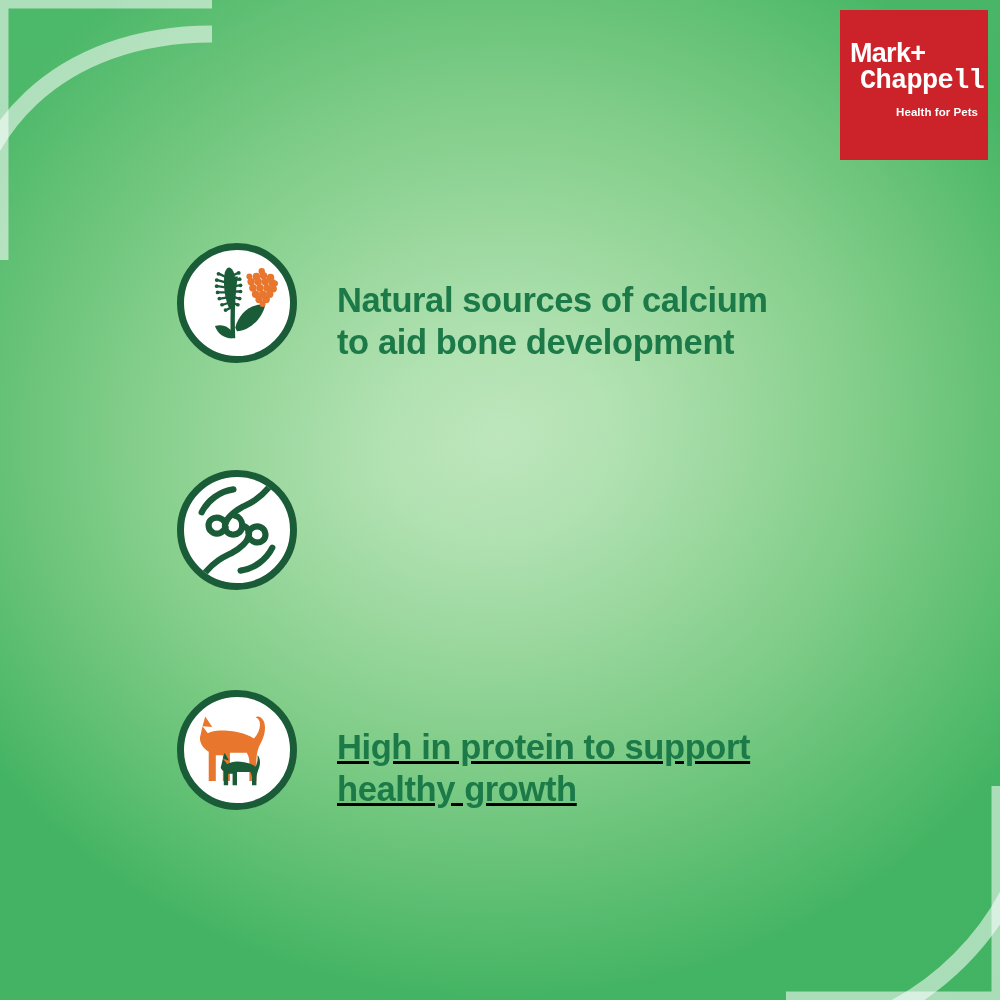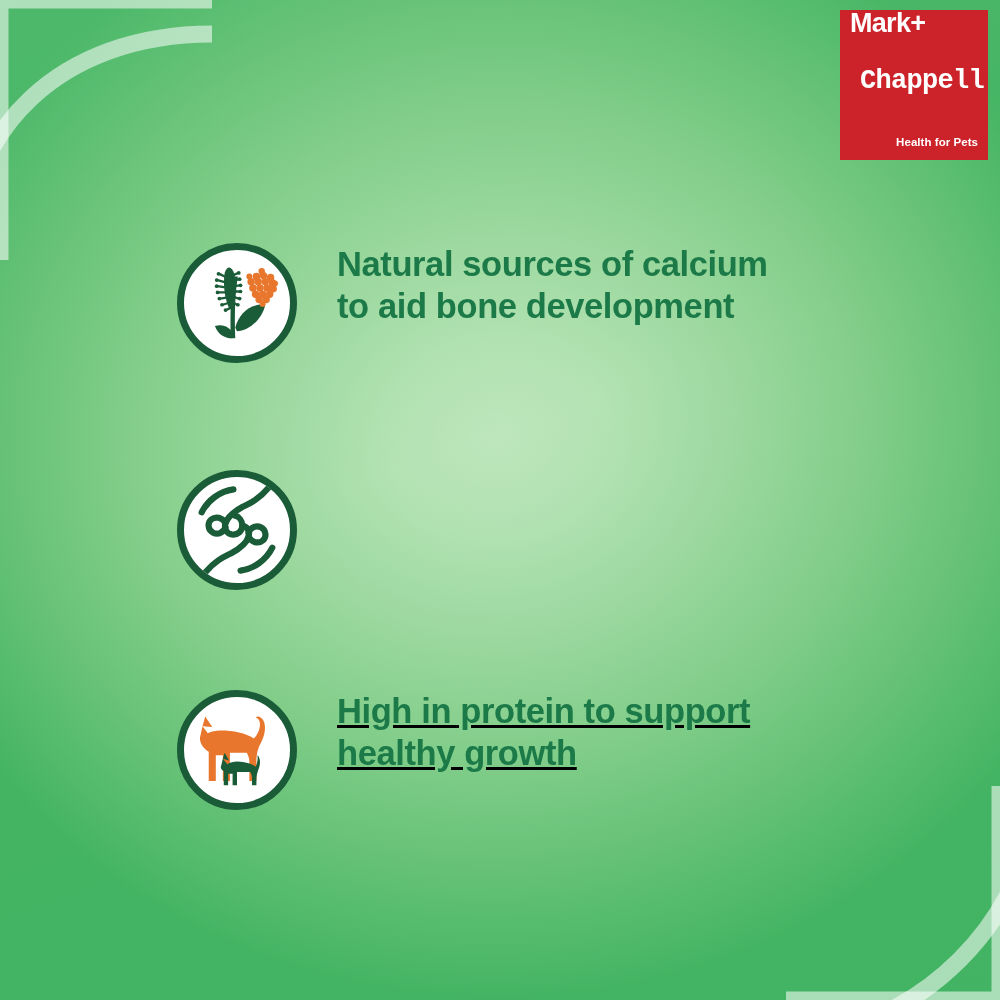--- a/index.html
+++ b/index.html
@@ -41,21 +41,21 @@
   
   .logo {
     position: absolute;
     left: 840px;
     top: 10px;
     width: 148px;
     height: 150px;
     background: #cc2229;
     display: flex;
     flex-direction: column;
-    justify-content: space-between;
+    justify-content: center;
     align-items: flex-end;
     padding: 0 10px 12px 0;
     box-sizing: border-box;
   }
   .logo-line1, .logo-line2 {
     color: #ffffff;
     font-weight: 700;
     font-size: 27px;
     line-height: 1.02;
     letter-spacing: -0.7px;
@@ -77,21 +77,21 @@
   .rows {
     position: absolute;
     left: 0;
     top: 0;
     width: 1000px;
     height: 1000px;
   }
   .row {
     position: absolute;
     display: flex;
-    align-items: flex-start;
+    align-items: flex-end;
     left: 177px;
   }
   .row-1 { top: 243px; }
   .row-2 { top: 470px; }
   .row-3 { top: 690px; text-decoration: underline; }
 
   .icon-circle {
     width: 120px;
     height: 120px;
     border-radius: 50%;

